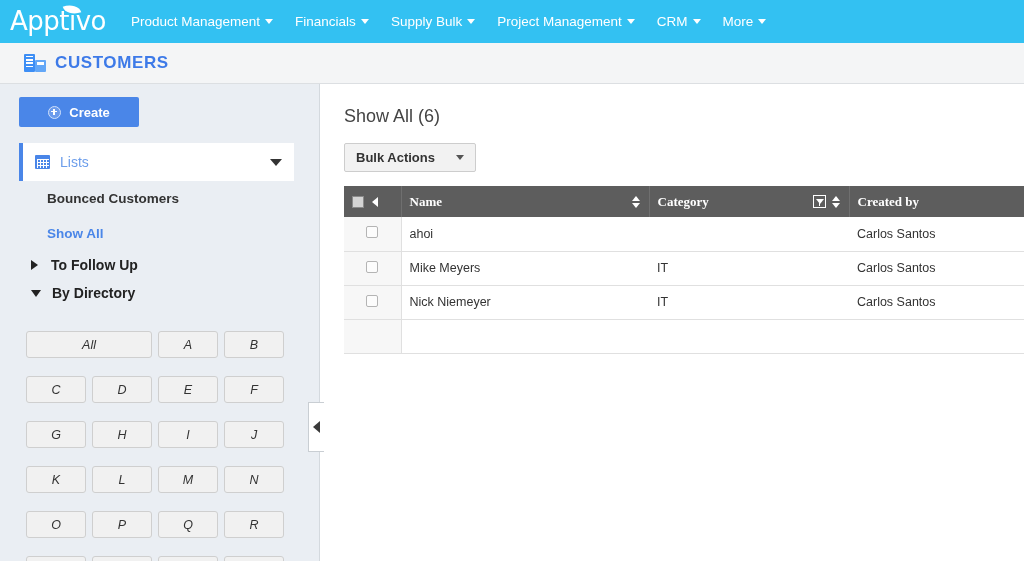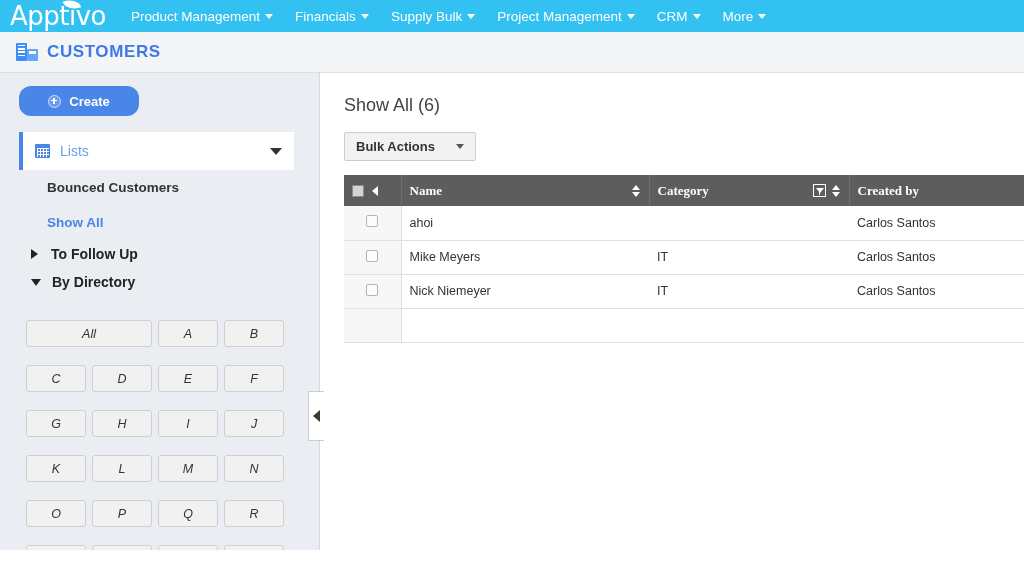--- a/index.html
+++ b/index.html
@@ -6,21 +6,21 @@
   html, body {
     margin: 0; padding: 0;
     width: 1024px; height: 561px;
     overflow: hidden;
     background: #ffffff;
     font-family: "Liberation Sans", sans-serif;
   }
 
   
   .topnav {
-    height: 32px;
+    height: 43px;
     background: #33c1f2;
     display: flex;
     align-items: center;
     padding: 0 0 0 8px;
     position: relative;
     overflow: hidden;
   }
   .logo {
     position: relative;
     color: #ffffff;
@@ -58,21 +58,21 @@
     vertical-align: 2px;
   }
 
   
   .titlebar {
     height: 41px;
     background: #f4f5f6;
     border-bottom: 1px solid #dcdfe2;
     display: flex;
     align-items: center;
-    padding-left: 16px;
+    padding-left: 24px;
   }
   .bldg-icon {
     width: 22px; height: 18px;
     position: relative;
     margin-right: 9px;
   }
   .bldg-icon .tower {
     position: absolute; left: 0; top: 0;
     width: 11px; height: 18px;
     background: #3d8ef5;
@@ -123,21 +123,21 @@
   }
   .create-btn {
     width: 120px;
     height: 30px;
     margin-left: 19px;
     background: #4a86e8;
     color: #ffffff;
     font-size: 13px;
     font-weight: bold;
     border: none;
-    border-radius: 12px;
+    border-radius: 2px;
     display: flex;
     align-items: center;
     justify-content: center;
     cursor: pointer;
     font-family: "Liberation Sans", sans-serif;
   }
   .plus-circle {
     width: 13px; height: 13px;
     border-radius: 50%;
     background: #6b9bec;

